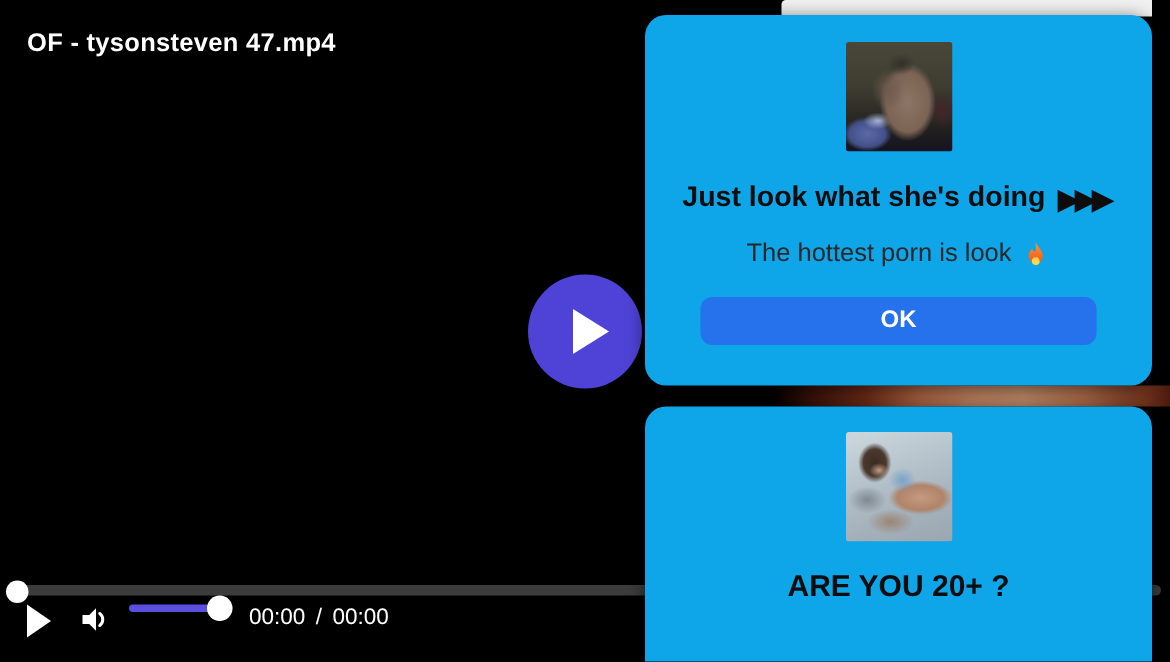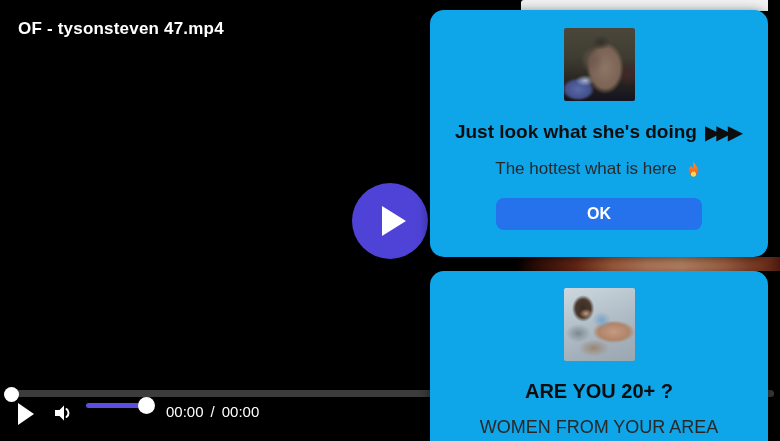--- a/index.html
+++ b/index.html
@@ -113,21 +113,21 @@
     font-family: "DejaVu Sans", sans-serif;
     font-size: 20px; letter-spacing: -4px; margin-left: 8px; line-height: 1;
     padding-right: 4px;
   }
   .popup-sub {
     margin-top: 16px; display: flex; align-items: center;
     color: #282828; font-size: 17px; white-space: nowrap;
   }
   .fire { margin-left: 7px; width: 19px; height: 19px; display: inline-flex; }
   .ok-btn {
-    margin-top: 19px; width: 206px; height: 32px;
+    margin-top: 19px; width: 264px; height: 32px;
     background: #2671ec; border: none; border-radius: 8px; cursor: pointer;
     color: #fff; font-size: 16px; font-weight: bold;
     font-family: "Liberation Sans", sans-serif;
     display: flex; align-items: center; justify-content: center;
   }
   .popup-heading-2 {
     margin-top: 19px; color: #0d0d0d; font-size: 20px; font-weight: bold;
     white-space: nowrap;
   }
   .popup-sub-2 {
@@ -174,35 +174,34 @@
 
 <div class="popup popup-top">
   <div class="thumb thumb-1"></div>
 
   <div class="popup-heading">
     <span>Just look what she's doing</span>
     <span class="heading-arrows">▶▶▶</span>
   </div>
 
   <div class="popup-sub">
-    <span>The hottest what is here</span>
+    <span>The hottest porn is look</span>
     <span class="fire">
       <svg width="19" height="19" viewBox="0 0 20 20">
         <defs>
           <linearGradient id="fg" x1="0" y1="0" x2="0" y2="1">
             <stop offset="0" stop-color="#ff9d2e"></stop>
             <stop offset="1" stop-color="#f4511e"></stop>
           </linearGradient>
         </defs>
         <path d="M10 1 C10.7 4.8 15 6.8 15 11.2 A5 5.3 0 0 1 5 11.2 C5 8.8 6.5 7.4 7.5 6 C7.9 7.8 9 8.5 9.7 7.9 C10.4 7.2 9.8 4.2 10 1 Z" fill="url(#fg)"></path>
         <path d="M10 17.6 C8.3 17.6 7.2 16.4 7.2 14.9 C7.2 13.6 8.2 12.7 8.9 11.8 C9.3 12.7 10.6 13 10.7 11.6 C11.6 12.5 12.8 13.7 12.8 15 C12.8 16.4 11.6 17.6 10 17.6 Z" fill="#ffd54f"></path>
       </svg>
     </span>
   </div>
 
   <button class="ok-btn">OK</button>
 </div>
 
 <div class="popup popup-bottom">
   <div class="thumb thumb-2"></div>
   <div class="popup-heading-2">ARE YOU 20+ ?</div>
-  <div class="popup-sub-2">WOMEN FROM YOUR AREA</div>
 </div>
 
 </body></html>

